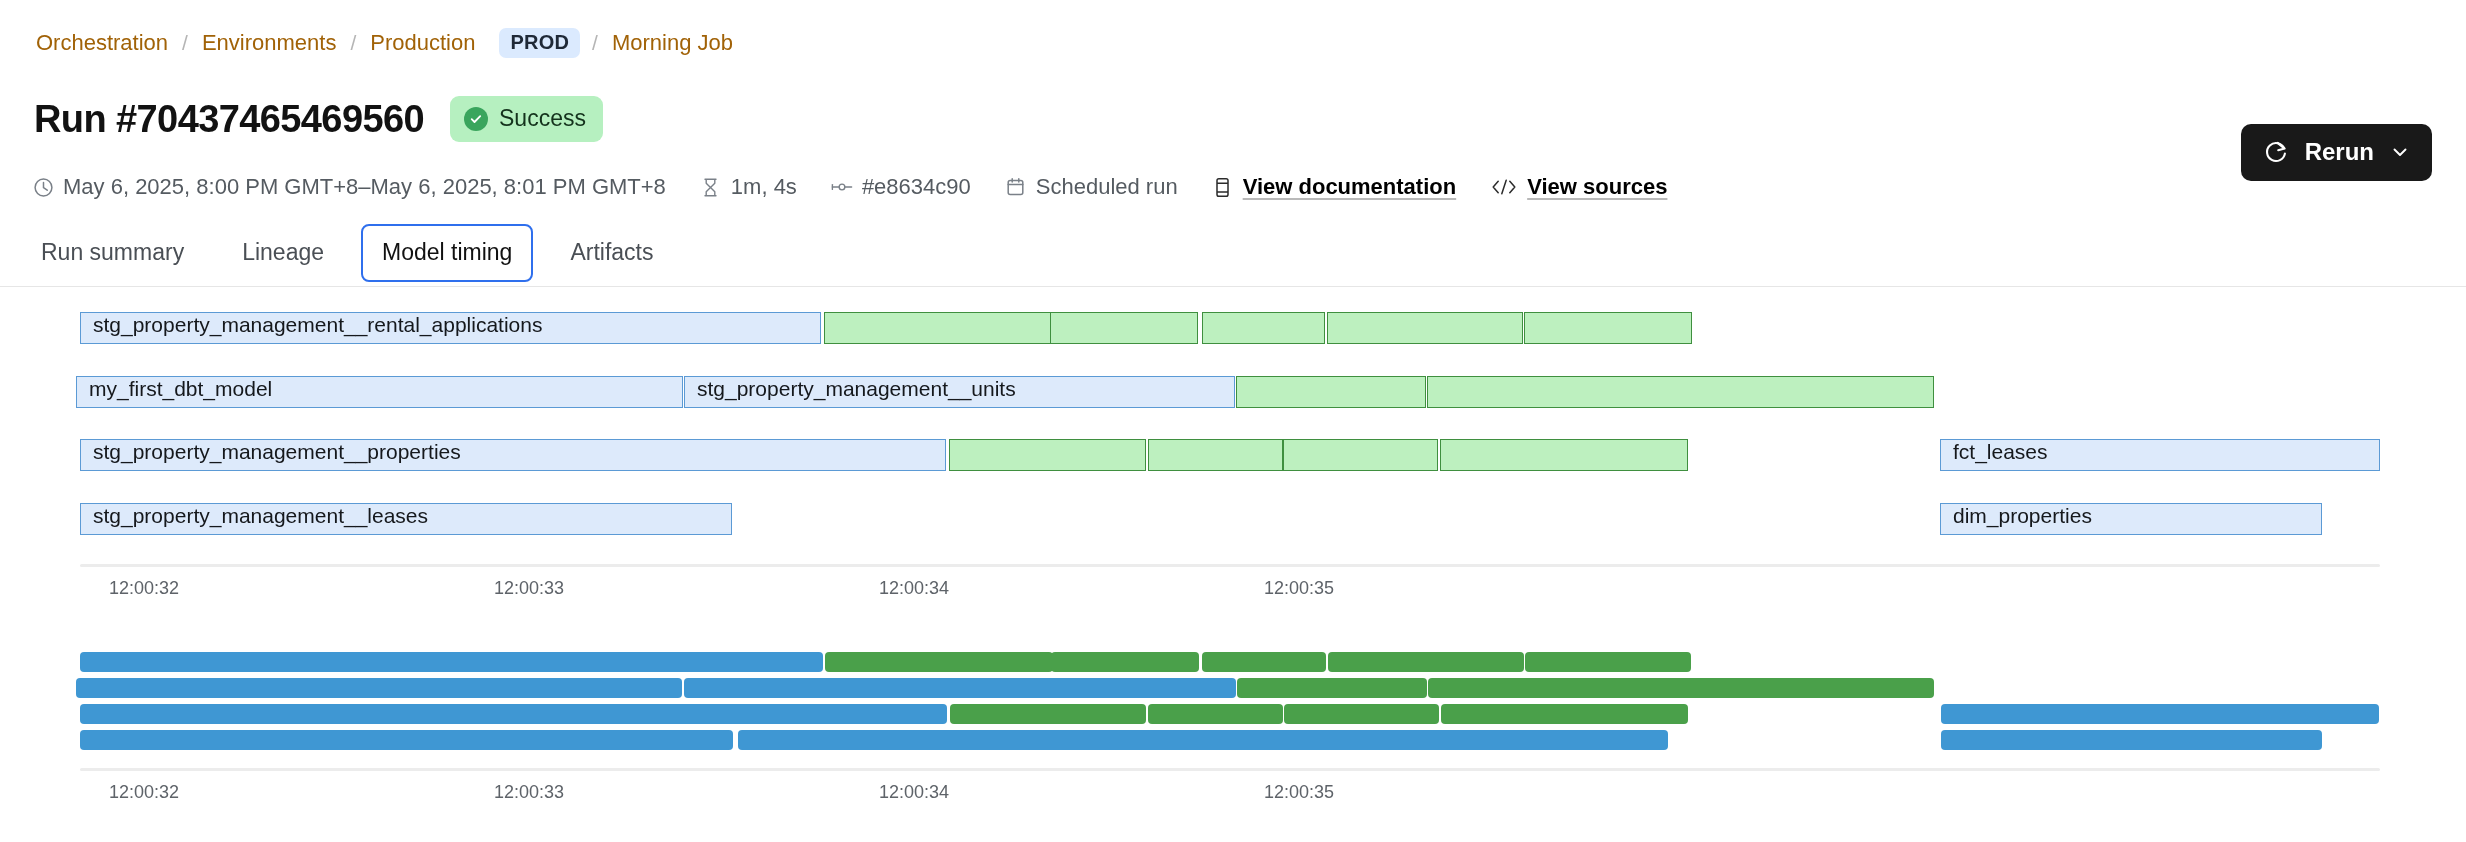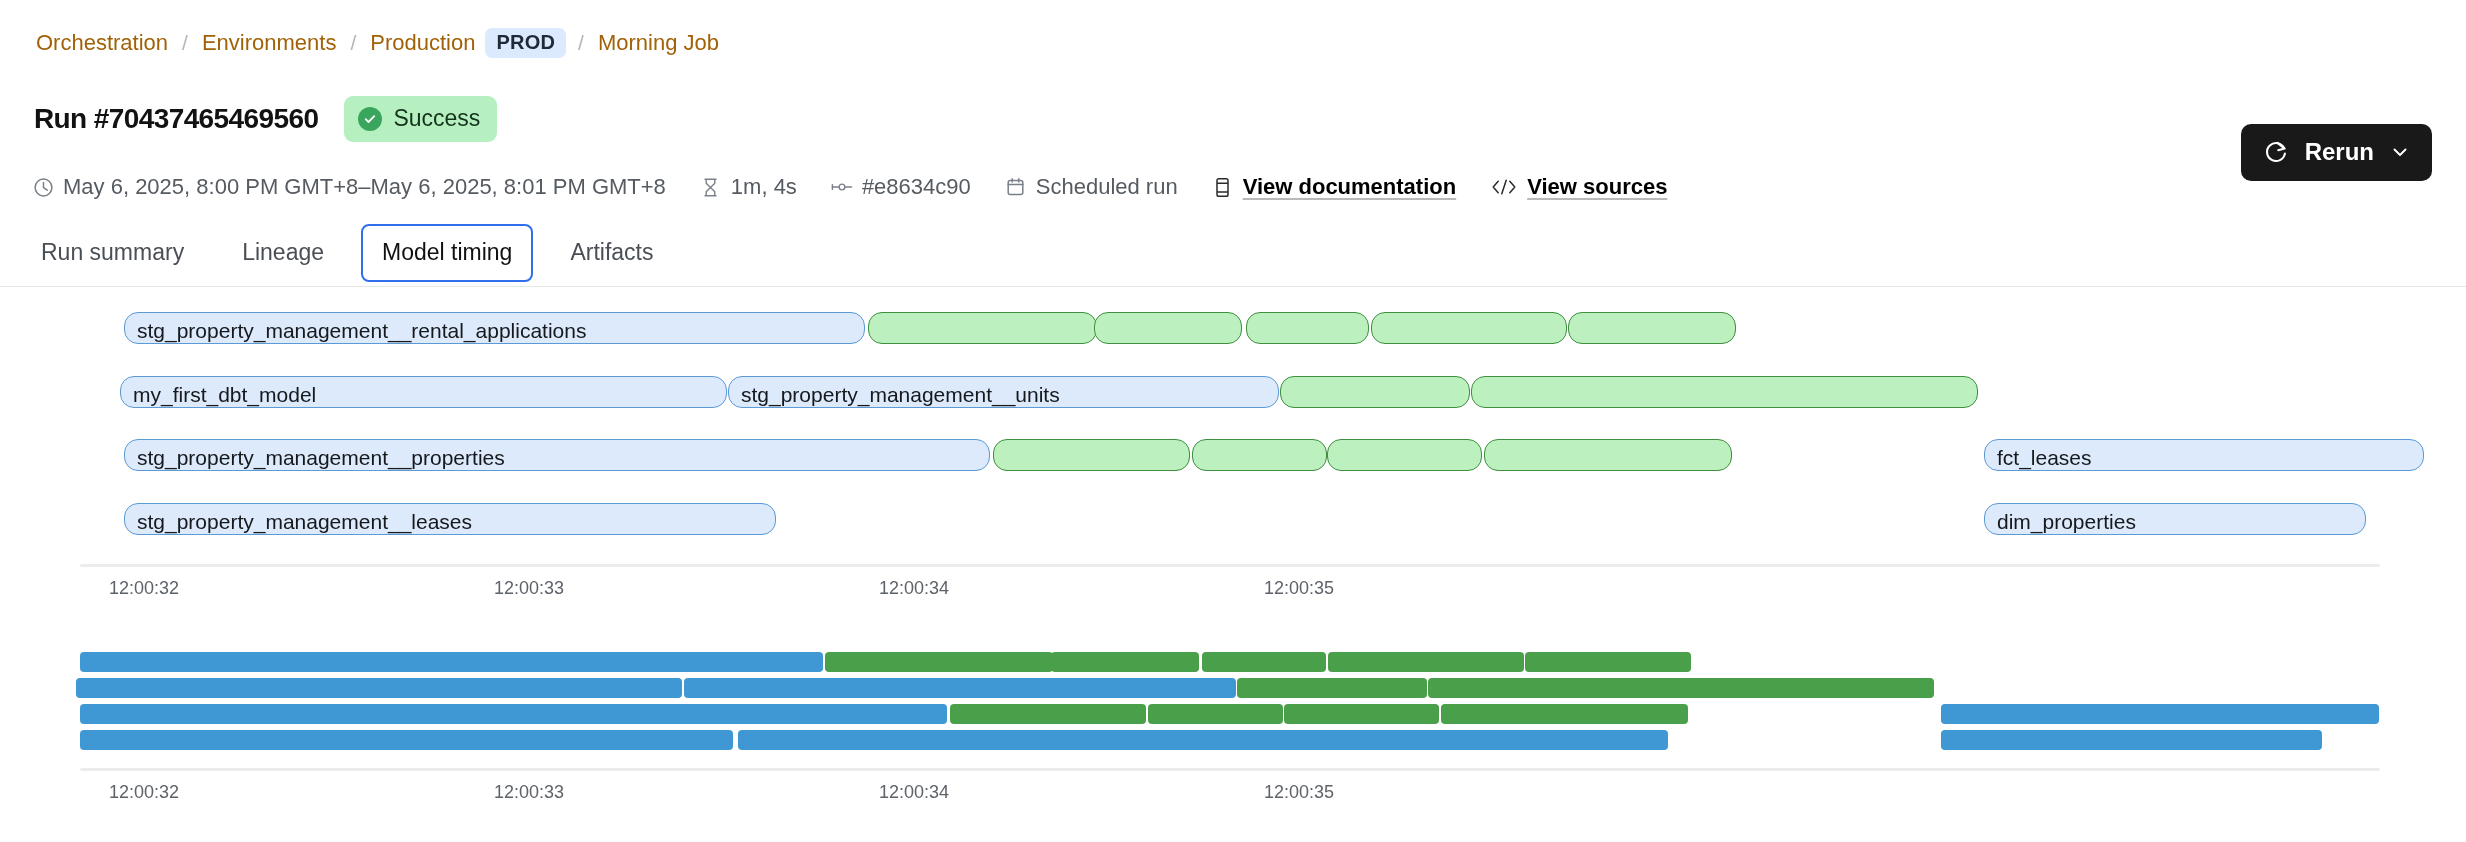--- a/index.html
+++ b/index.html
@@ -16,31 +16,31 @@
     position: absolute; left: 34px; top: 28px;
     display: flex; align-items: center; gap: 0px;
     font-size: 22px; color: #2b2b2b;
   }
   .crumb { padding: 2px 2px; white-space: nowrap; }
   .crumb-link { color: #a16207; }
   .crumb-sep { color: #b5b5b5; margin: 0 12px; font-size: 21px; }
   .crumb-badge {
     background: #dbeafe; color: #1f2937;
     border-radius: 7px; padding: 3px 11px 4px;
-    font-size: 20px; font-weight: 600; margin-left: 8px;
+    font-size: 20px; font-weight: 600; margin-left: 22px;
     letter-spacing: .2px;
   }
 
   
   .title-row {
     position: absolute; left: 34px; top: 96px;
     display: flex; align-items: center; gap: 26px;
   }
   .page-title {
-    font-size: 28px; font-weight: 700; letter-spacing: -0.6px;
+    font-size: 38px; font-weight: 700; letter-spacing: -0.6px;
     color: #121212; line-height: 1;
   }
   .status-badge {
     display: inline-flex; align-items: center; gap: 11px;
     background: #b6f0c0; color: #14321c;
     border-radius: 9px; padding: 9px 17px 10px 14px;
     font-size: 23px; font-weight: 500;
   }
   .check-circle {
     width: 24px; height: 24px; border-radius: 50%;
@@ -99,23 +99,23 @@
   }
 
   
   .gantt {
     position: absolute; left: 0; top: 300px;
     width: 2466px; height: 290px;
   }
   .grow { position: absolute; left: 0; width: 2466px; height: 32px; }
   .gbar {
     position: absolute; top: 0; height: 32px;
-    border-radius: 14px; border: 1px solid;
-    display: flex; align-items: flex-end;
-    overflow: hidden; white-space: nowrap; margin-left: 44px;
+    border-radius: 0; border: 1px solid;
+    display: flex; align-items: flex-start;
+    overflow: hidden; white-space: nowrap;
   }
   .gbar.blue { background: #ddeafb; border-color: #5b9ad5; }
   .gbar.green { background: #bdf0bf; border-color: #3f8f3f; }
   .gbar .lbl {
     font-size: 21px; color: #15181c; padding-left: 12px;
     overflow: hidden; text-overflow: clip;
   }
 
   .axis-rule {
     position: absolute; left: 80px; width: 2300px;

